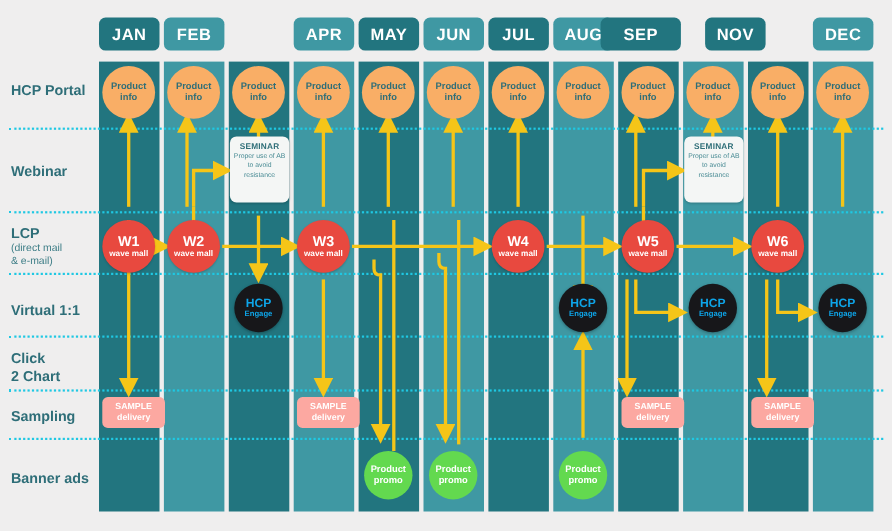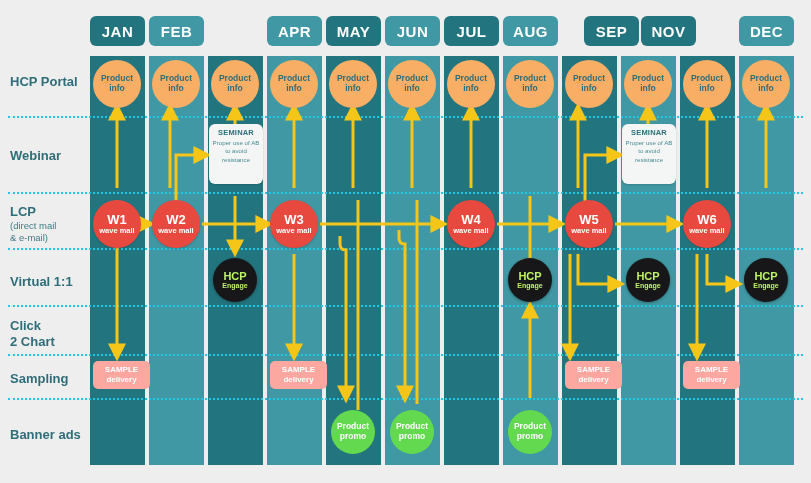--- a/index.html
+++ b/index.html
@@ -51,21 +51,21 @@
   }
   .circ-red{
     width:48px; height:48px; border-radius:50%;
     background:#e8493f; color:#ffffff; line-height:1.1;
     box-shadow:0 1px 2px rgba(0,0,0,.18);
   }
   .circ-red .big{ font-size:13px; font-weight:bold; }
   .circ-red .small{ font-size:7.5px; font-weight:bold; }
   .circ-black{
     width:44px; height:44px; border-radius:50%;
-    background:#17171a; color:#bef264; line-height:1.15;
+    background:#17171a; color:#0ea5e9; line-height:1.15;
     box-shadow:0 1px 3px rgba(0,0,0,.3);
   }
   .circ-black .big{ font-size:11px; font-weight:bold; }
   .circ-black .small{ font-size:7px; font-weight:bold; }
   .circ-green{
     width:44px; height:44px; border-radius:50%;
     background:#63d94f; color:#ffffff;
     font-size:8.5px; font-weight:bold; line-height:1.15;
   }
   .pill-pink{
@@ -92,21 +92,21 @@
 
 <div id="board">
 
   <div class="mhead dark" style="left:90px;width:55px">JAN</div>
   <div class="mhead light" style="left:149px;width:55px">FEB</div>
   <div class="mhead light" style="left:267px;width:55px">APR</div>
   <div class="mhead dark" style="left:326px;width:55px">MAY</div>
   <div class="mhead light" style="left:385px;width:55px">JUN</div>
   <div class="mhead dark" style="left:444px;width:55px">JUL</div>
   <div class="mhead light" style="left:503px;width:55px">AUG</div>
-  <div class="mhead dark" style="left:584px;width:55px">SEP</div>
+  <div class="mhead dark" style="left:546px;width:73px">SEP</div>
   <div class="mhead dark" style="left:641px;width:55px">NOV</div>
   <div class="mhead light" style="left:739px;width:55px">DEC</div>
 
   <div class="mcol dark" style="left:90px;width:55px"></div>
   <div class="mcol light" style="left:149px;width:55px"></div>
   <div class="mcol dark" style="left:208px;width:55px"></div>
   <div class="mcol light" style="left:267px;width:55px"></div>
   <div class="mcol dark" style="left:326px;width:55px"></div>
   <div class="mcol light" style="left:385px;width:55px"></div>
   <div class="mcol dark" style="left:444px;width:55px"></div>

